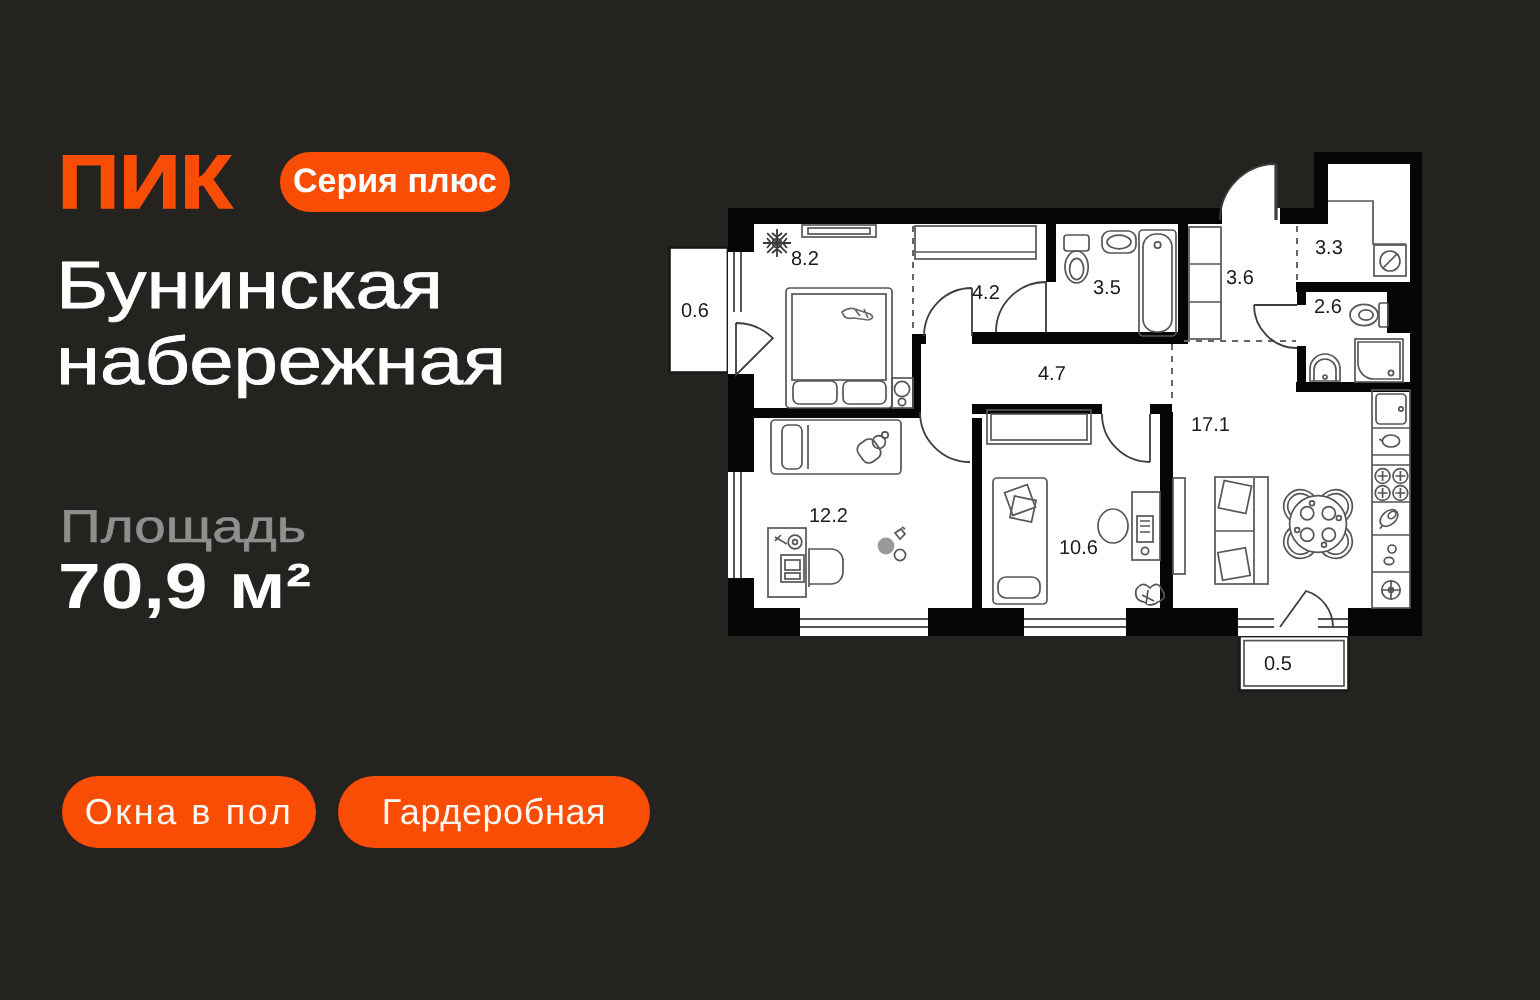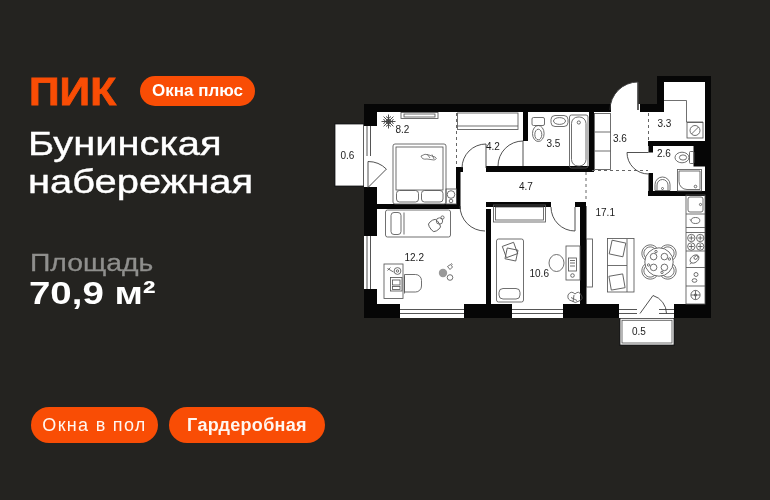--- a/index.html
+++ b/index.html
@@ -11,28 +11,28 @@
          border-radius:15px;color:#fff;font-size:17px;font-weight:bold;
          display:flex;align-items:center;justify-content:center;}
   .title{position:absolute;left:28px;top:124.5px;color:#fff;font-size:33.5px;line-height:38px;-webkit-text-stroke:0.4px #fff;
          transform:scaleX(1.19);transform-origin:left top;}
   .area-label{position:absolute;left:29.5px;top:249.5px;color:#8f8f8d;font-size:23px;line-height:26px;-webkit-text-stroke:0.3px #8f8f8d;
          transform:scaleX(1.23);transform-origin:left top;}
   .area-value{position:absolute;left:29px;top:275px;color:#fff;font-size:32px;line-height:36px;font-weight:bold;
          transform:scaleX(1.2);transform-origin:left top;}
   .pills{position:absolute;left:31px;top:388px;display:flex;gap:11px;}
   .pill{height:36px;background:#F94D05;border-radius:18px;color:#FFF6F0;font-size:18px;
-        letter-spacing:0.3px;display:flex;align-items:center;justify-content:center;margin-top:19px;}
-  .p1{width:127px;letter-spacing:1.3px;}.p2{width:185px;letter-spacing:0.7px;}.p3{width:156px;font-weight:bold;}
+        letter-spacing:0.3px;display:flex;align-items:center;justify-content:center;}
+  .p1{width:127px;letter-spacing:1.3px;}.p2{width:185px;letter-spacing:0.7px;}.p3{width:156px;}
   #plan{position:absolute;left:334px;top:76px;}
 </style>
 </head>
 <body>
   <div class="logo">ПИК</div>
-  <div class="badge">Окна плюс</div>
+  <div class="badge">Серия плюс</div>
   <div class="title">Бунинская<br>набережная</div>
   <div class="area-label">Площадь</div>
   <div class="area-value">70,9&nbsp;м²</div>
   <div class="pills">
     <div class="pill p1">Окна в пол</div>
     <div class="pill p3">Гардеробная</div>
   </div>
 <svg id="plan" width="380" height="270" viewBox="334 76 380 270">
 <g id="whites" fill="#fff">
   <rect x="364" y="104" width="347" height="214"></rect>

